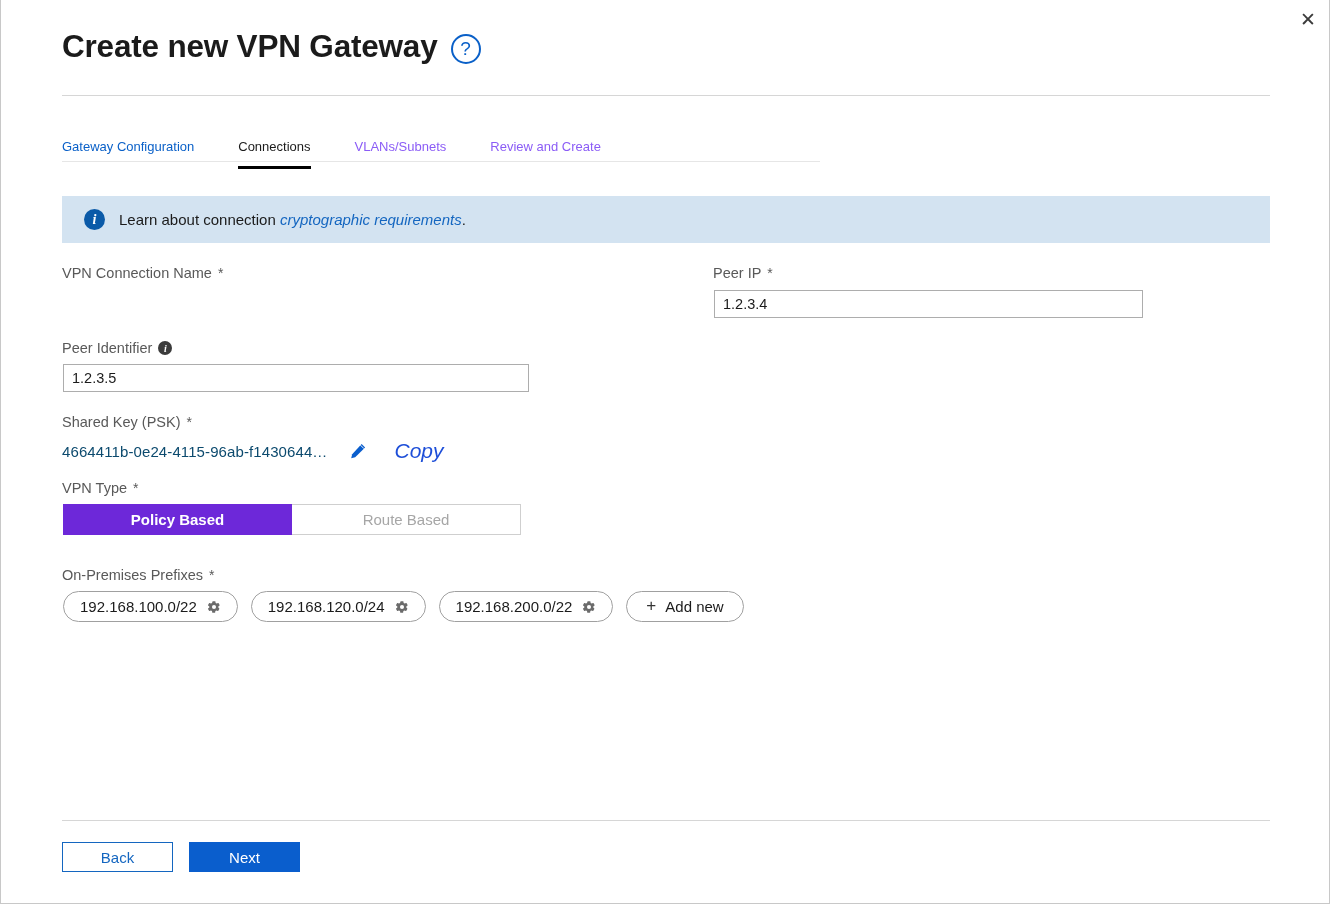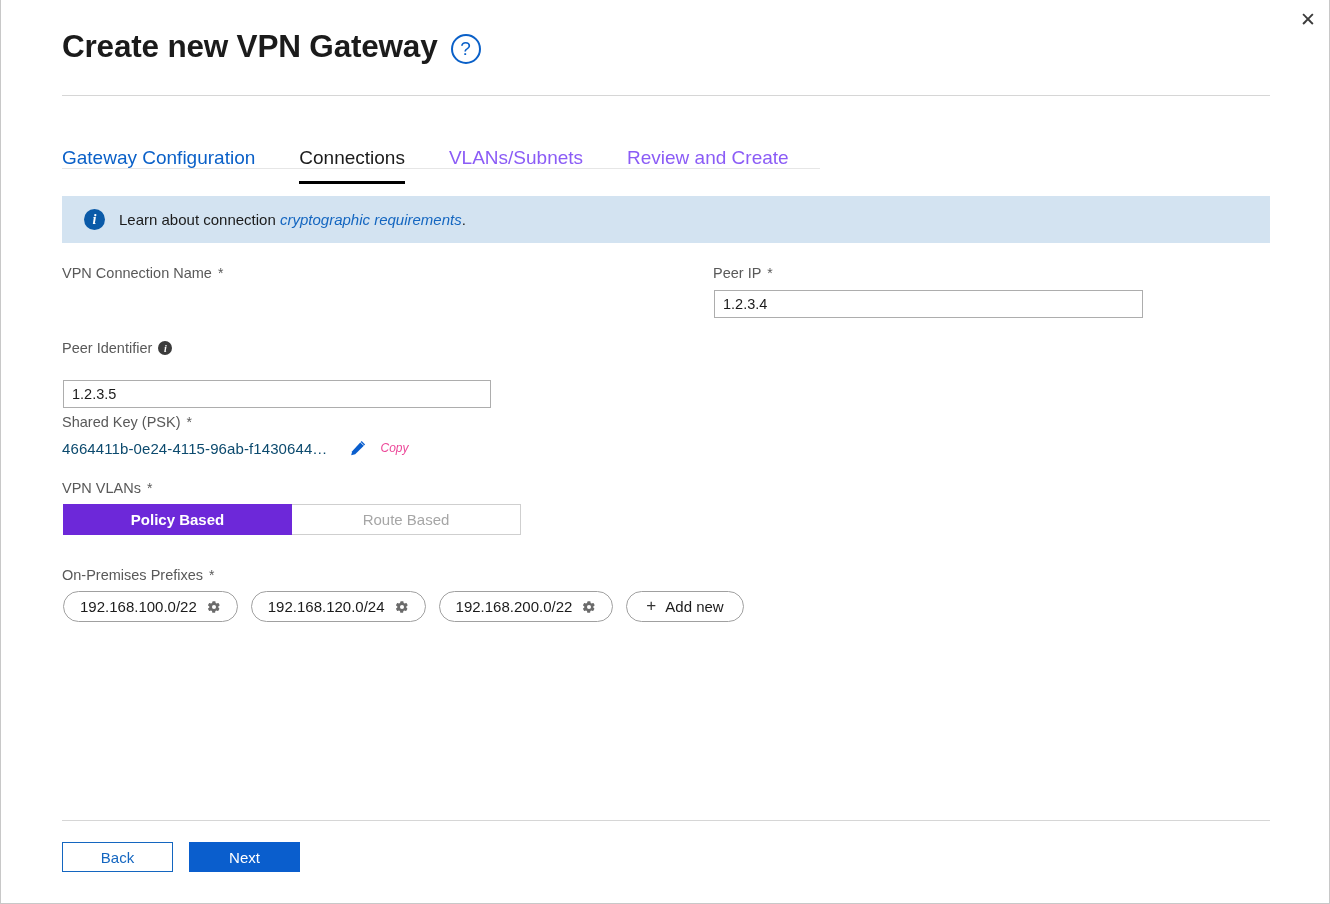--- a/index.html
+++ b/index.html
@@ -73,28 +73,28 @@
   .tabs {
     position: absolute;
     left: 61px; top: 131px;
     width: 758px;
     display: flex;
     align-items: flex-end;
     border-bottom: 1px solid #e6e6e6;
     padding-bottom: 0;
   }
   .tab {
-    font-size: 19px;
+    font-size: 13px;
     padding: 0 0 12px 0;
     margin-right: 44px;
     white-space: nowrap;
     cursor: pointer;
     border-bottom: 3px solid transparent;
     position: relative;
-    top: 16px;
+    top: 8px;
   }
   .tab.link { color: #0a60c8; }
   .tab.muted { color: #8b5cf6; }
   .tab.active {
     color: #1b1b1b;
     border-bottom: 3px solid #000000;
   }
   .tab:last-child { margin-right: 0; }
 
   
@@ -180,24 +180,24 @@
     letter-spacing: 0.1px;
     white-space: nowrap;
   }
   .pencil-icon {
     margin-left: 22px;
     width: 18px; height: 18px;
     display: inline-flex; align-items: center; justify-content: center;
     cursor: pointer;
   }
   .copy-link {
-    margin-left: 13px;
-    color: #ec4899;
+    margin-left: 27px;
+    color: #1d4ed8;
     font-style: italic;
-    font-size: 12px;
+    font-size: 21px;
     text-decoration: none;
     cursor: pointer;
   }
 
   
   .toggle-group {
     position: absolute;
     left: 62px; top: 504px;
     display: flex;
   }
@@ -321,39 +321,39 @@
   <div class="field-label" style="left:712px; top:265px;">
     <span>Peer IP</span>
     <span class="req">*</span>
   </div>
   <input class="text-input" style="left: 713px; top: 290px; width: 429px;" type="text" value="1.2.3.4">
 
   <div class="field-label" style="left:61px; top:340px;">
     <span>Peer Identifier</span>
     <span class="info-dot">i</span>
   </div>
-  <input class="text-input" style="left: 62px; top: 364px; width: 428px; margin-top: 16px;" type="text" value="1.2.3.5">
+  <input class="text-input" style="left: 62px; top: 364px; width: 466px;" type="text" value="1.2.3.5">
 
   <div class="field-label" style="left:61px; top:414px;">
     <span>Shared Key  (PSK)</span>
     <span class="req">*</span>
   </div>
   <div class="psk-row">
     <span class="psk-value">4664411b-0e24-4115-96ab-f1430644…</span>
     <span class="pencil-icon">
       <svg width="18" height="18" viewBox="0 0 18 18" aria-hidden="true">
         <path d="M12.6 1.9 L16.1 5.4 L6.2 15.3 L2.2 16.3 L3.2 12.3 Z" fill="#0a5ecd"></path>
         <path d="M11.4 3.1 L14.9 6.6" stroke="#ffffff" stroke-width="0.9"></path>
       </svg>
     </span>
     <a class="copy-link" href="#">Copy</a>
   </div>
 
   <div class="field-label" style="left:61px; top:480px;">
-    <span>VPN VLANs</span>
+    <span>VPN Type</span>
     <span class="req">*</span>
   </div>
   <div class="toggle-group">
     <div class="toggle-btn selected">Policy Based</div>
     <div class="toggle-btn unselected">Route Based</div>
   </div>
 
   <div class="field-label" style="left:61px; top:567px;">
     <span>On-Premises Prefixes</span>
     <span class="req">*</span>

